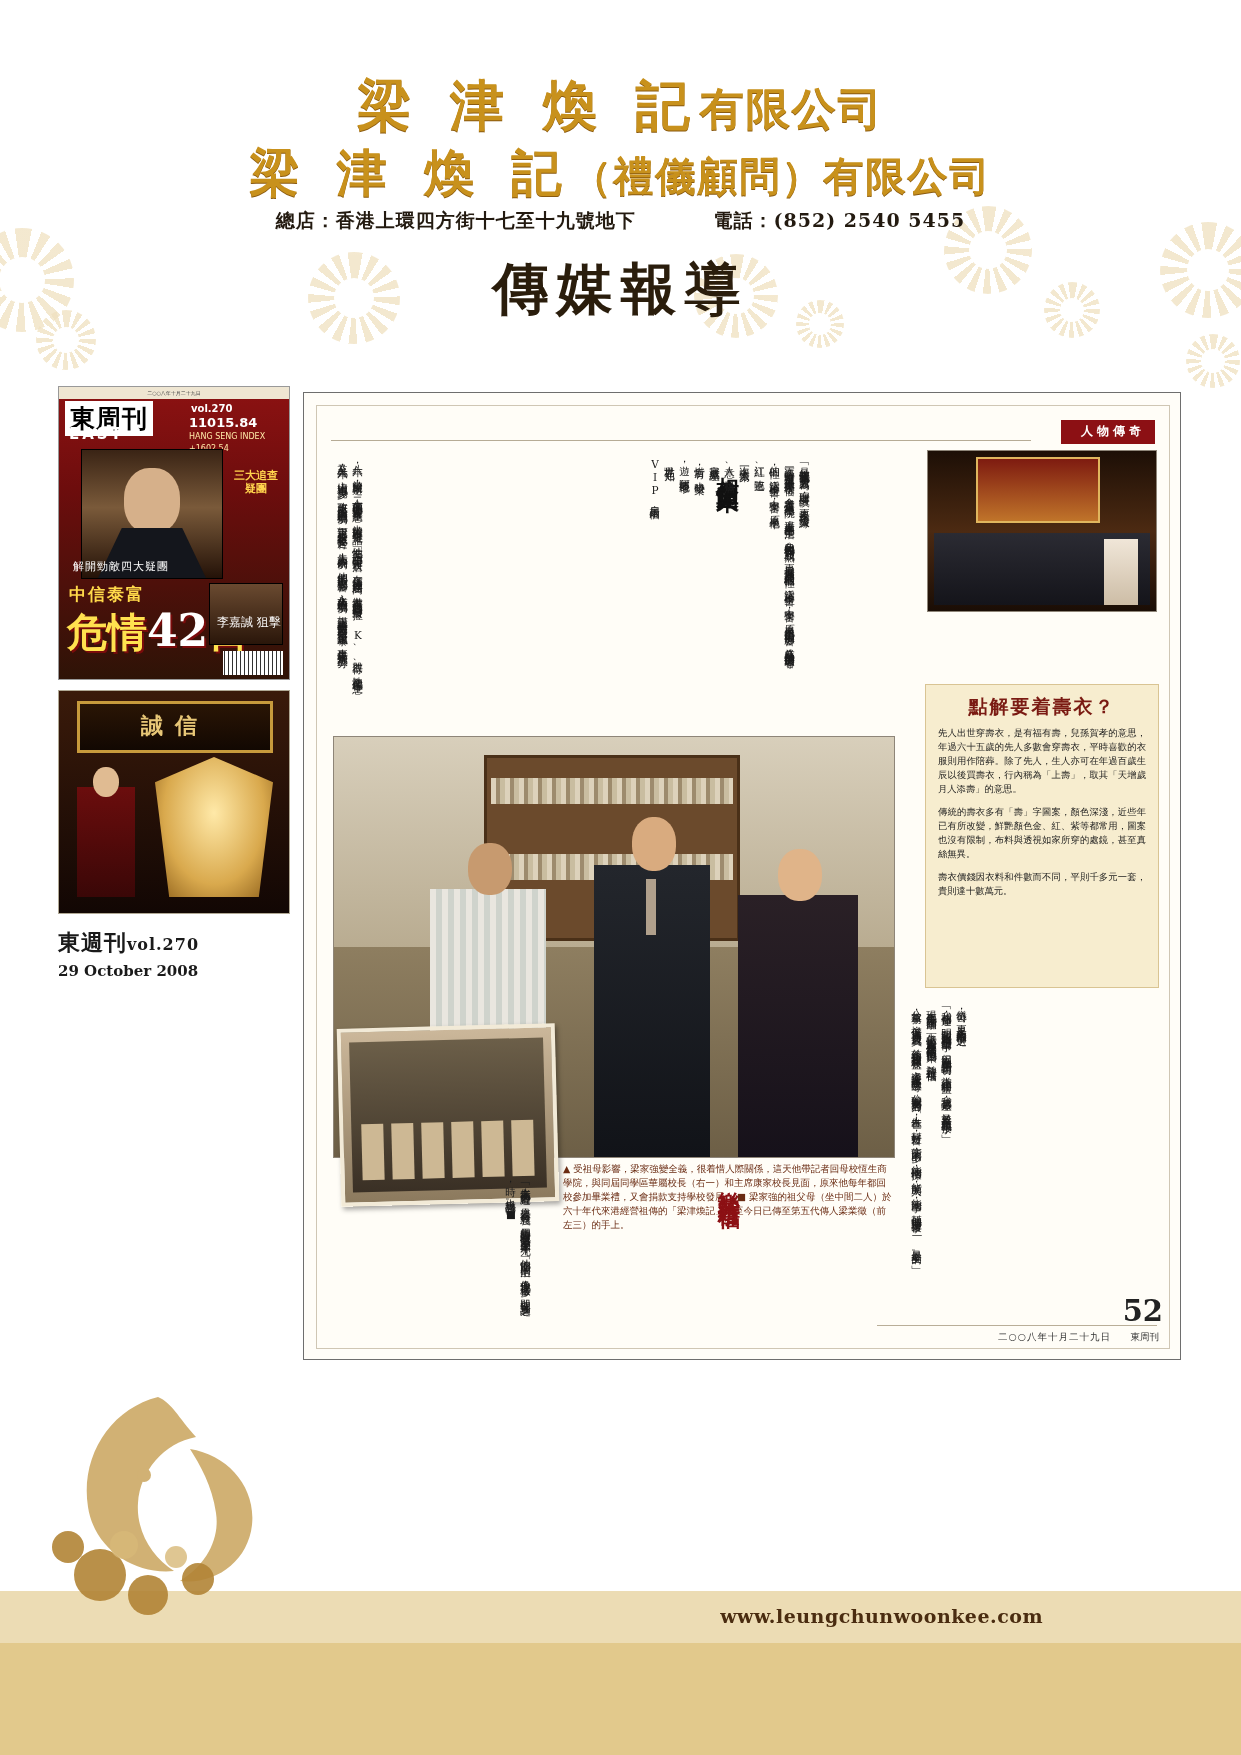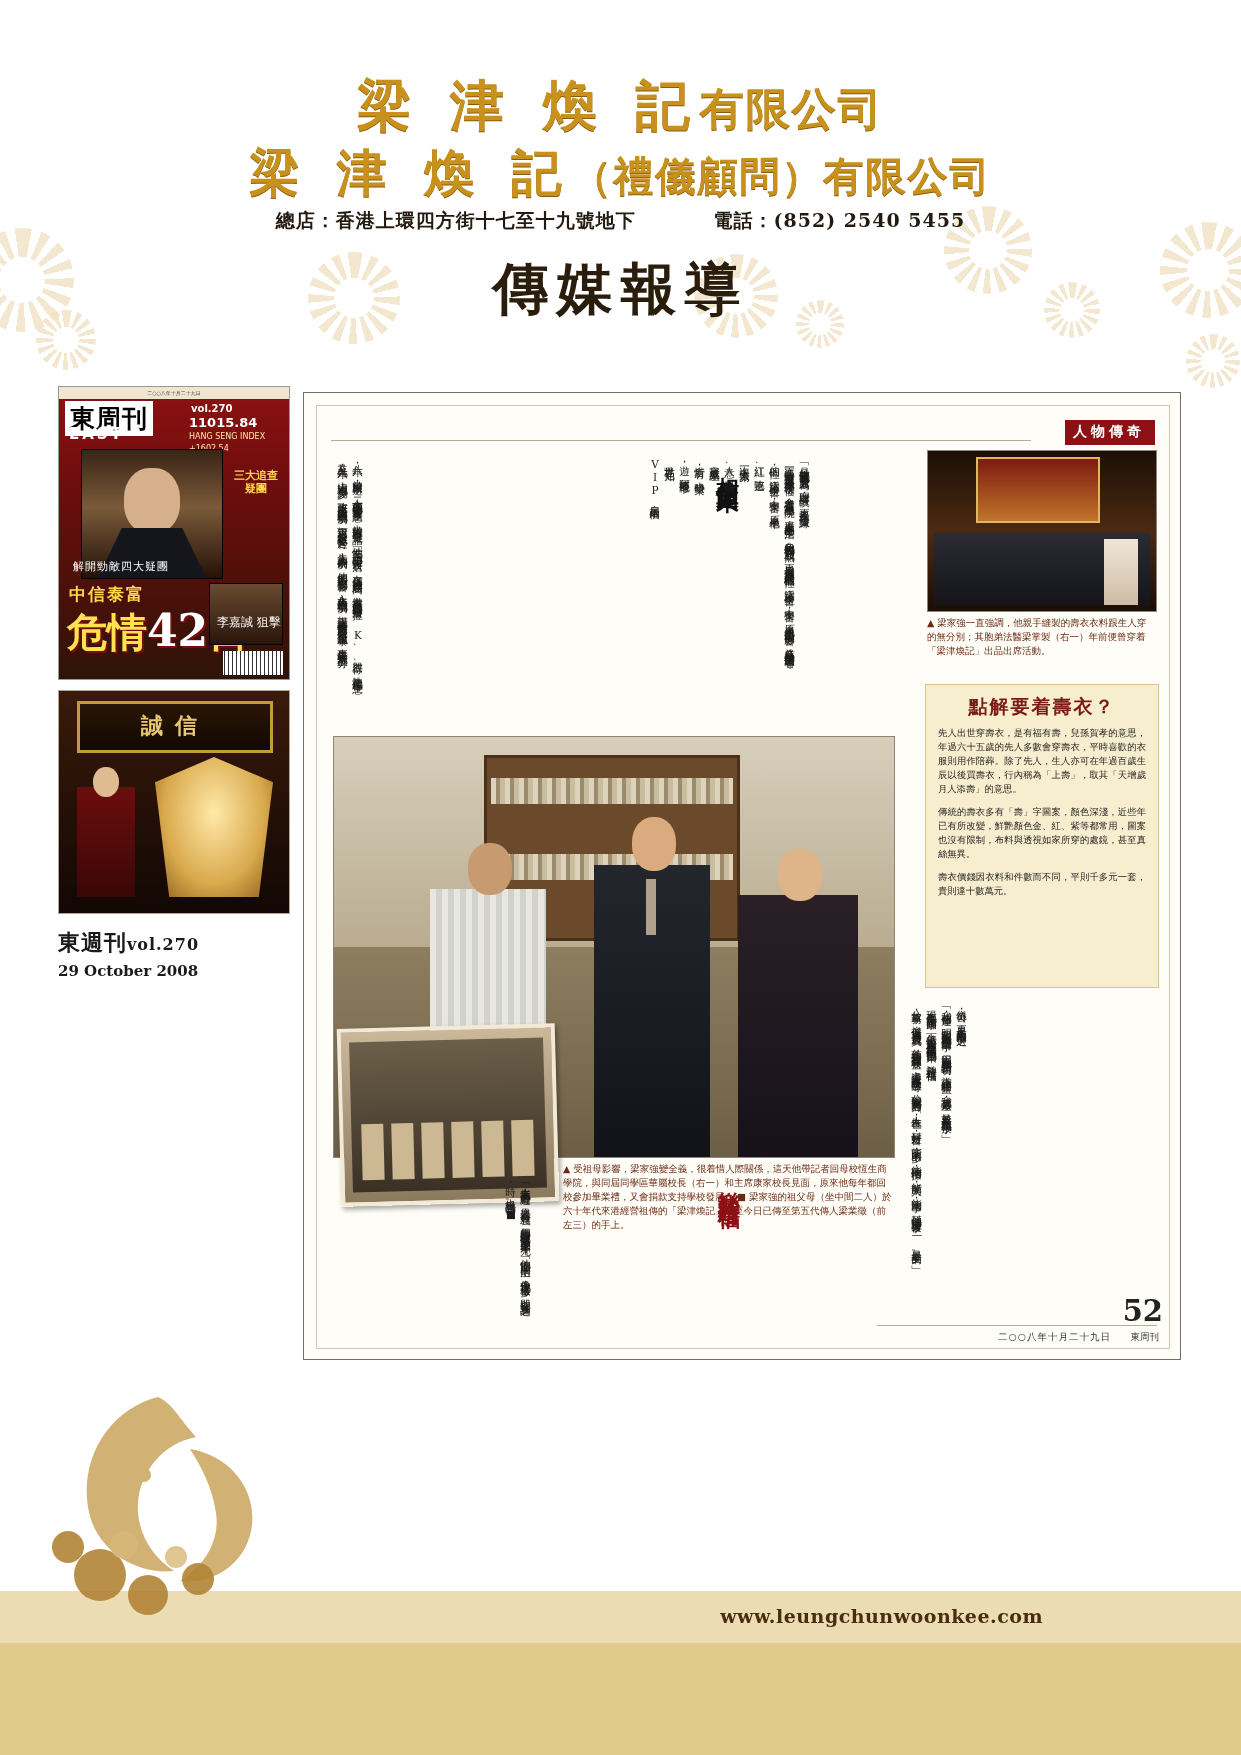--- a/index.html
+++ b/index.html
@@ -272,24 +272,24 @@
     border: 1px solid #cfc6b4;
     background: #fffdf7;
     overflow: hidden;
   }
   .mag-tab {
     position: absolute;
     right: 14px; top: 14px;
     background: #8c1014;
     color: #fff;
     font-family: Liberation Serif, serif;
-    font-size: 14px;
+    font-size: 12px;
     font-weight: bold;
     letter-spacing: 4px;
-    padding: 3px 10px 4px 8px;
+    padding: 3px 10px 4px 20px;
   }
   .mag-rule {
     position: absolute;
     left: 14px; top: 34px; width: 700px;
     border-top: 1px solid #b6ab95;
   }
 
   
   .vtext {
     writing-mode: vertical-rl;
@@ -622,21 +622,20 @@
   <div class="mag-inner">
 
     <div class="mag-tab">人物傳奇</div>
     <div class="mag-rule"></div>
 
     <div class="m-photo" id="m-photo-top">
       <div class="altar"></div>
       <div class="row"></div>
       <div class="lady"></div>
     </div>
-    <div class="cap-red" id="cap-top">▲ 梁家強一直強調，他親手縫製的壽衣衣料跟生人穿的無分別；其胞弟法醫梁掌製（右一）年前便曾穿着「梁津煥記」出品出席活動。</div>
 
     <div class="headline col-block" id="hl-believe">相信命運因果</div>
 
     <div class="col-block" id="txt-top">
       <div class="vtext">八六年，由於父親早逝，二十七歲的他便要接管家族生意。由於當年沒有手提電話，他性有「二十四小時留守壽衣店」，在店舖後方興建房間，做壽衣生意之餘同時發展卡拉O K、股票行、地產代理等生意。
 及至九六年，山墳土地買少見少，政府更改少土葬的填地規例，規定下葬規定「數年要起骨」，先人上葬的規例，他們的生意也大受影響。永久土葬的墳地規例，規定下葬時買太貴的壽衣」一年後金融風暴，生意更插水式下跌三分一。</div>
     </div>
 
     <div class="col-block" id="txt-left">
       <div class="vtext">「是她教懂我凡事要親力親為，理財要謹慎，更要念舊」珍惜人緣。

